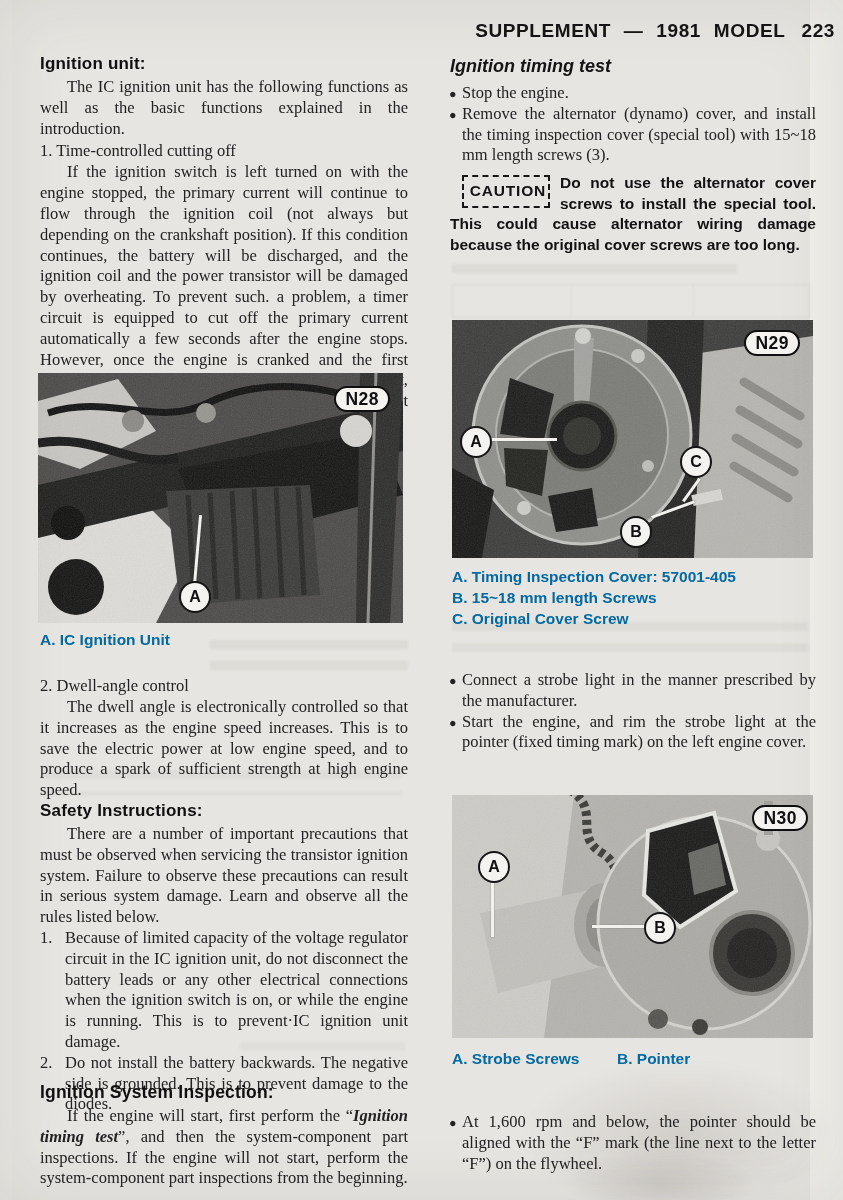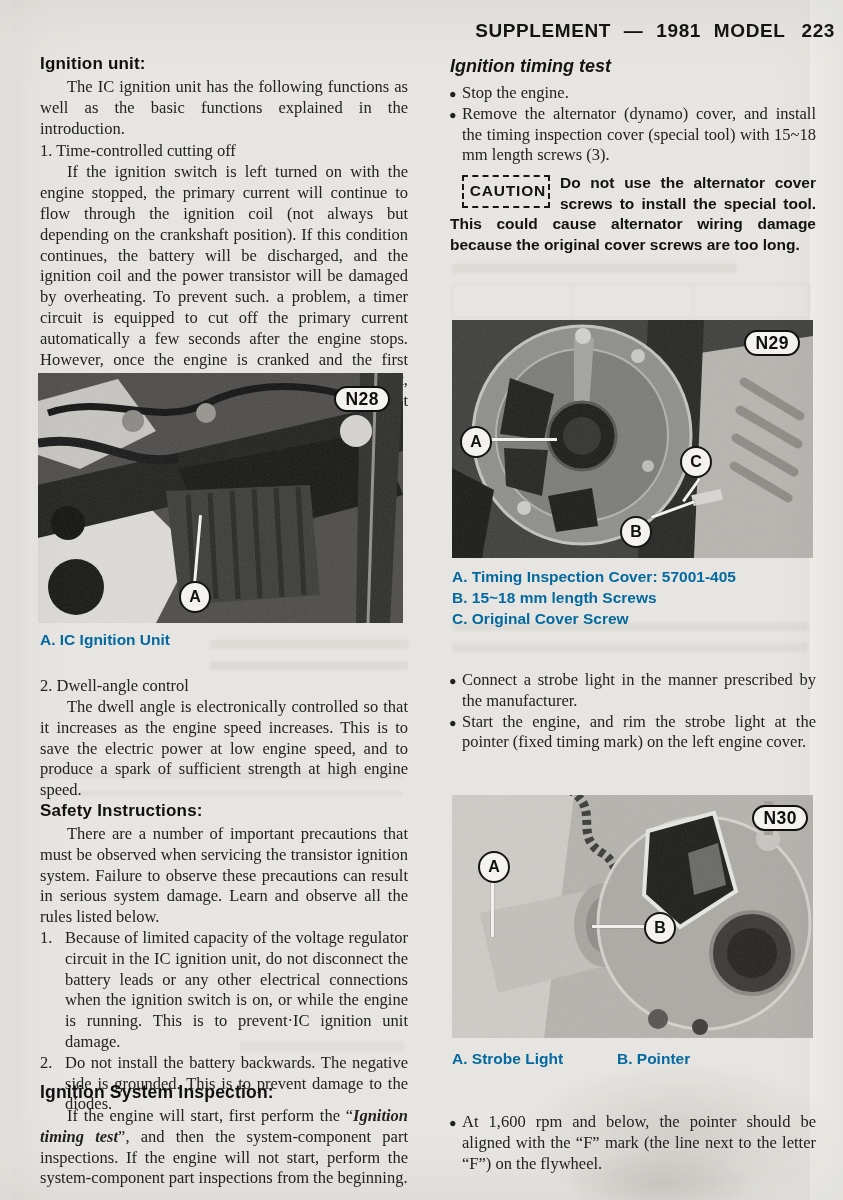--- a/index.html
+++ b/index.html
@@ -208,19 +208,19 @@
     <circle cx="248" cy="232" r="8" fill="#3d3b38"></circle>
     <rect width="361" height="243" filter="url(#grain)" opacity=".14"></rect>
   </svg>
   <div class="ldr" style="left:39px;top:88px;width:3px;height:54px;"></div>
   <div class="mk" style="left:26px;top:56px;">A</div>
   <div class="ldr" style="left:140px;top:130px;width:54px;height:3px;"></div>
   <div class="mk" style="left:192px;top:117px;">B</div>
   <div class="tag" style="right:5px;top:10px;">N30</div>
 </div>
 <div class="cap" style="left:452px;top:1048px;width:360px;">
-  <span>A. Strobe Light</span>
+  <span>A. Strobe Screws</span>
   <span style="position:absolute;left:165px;">B. Pointer</span>
 </div>
 
 <div class="rcol" style="left:450px;top:1112px;">
   <p class="blt"><span class="dot">●</span><span>At 1,600 rpm and below, the pointer should be aligned with the “F” mark (the line next to the letter “F”) on the flywheel.</span></p>
 </div>
 
 </body></html>

